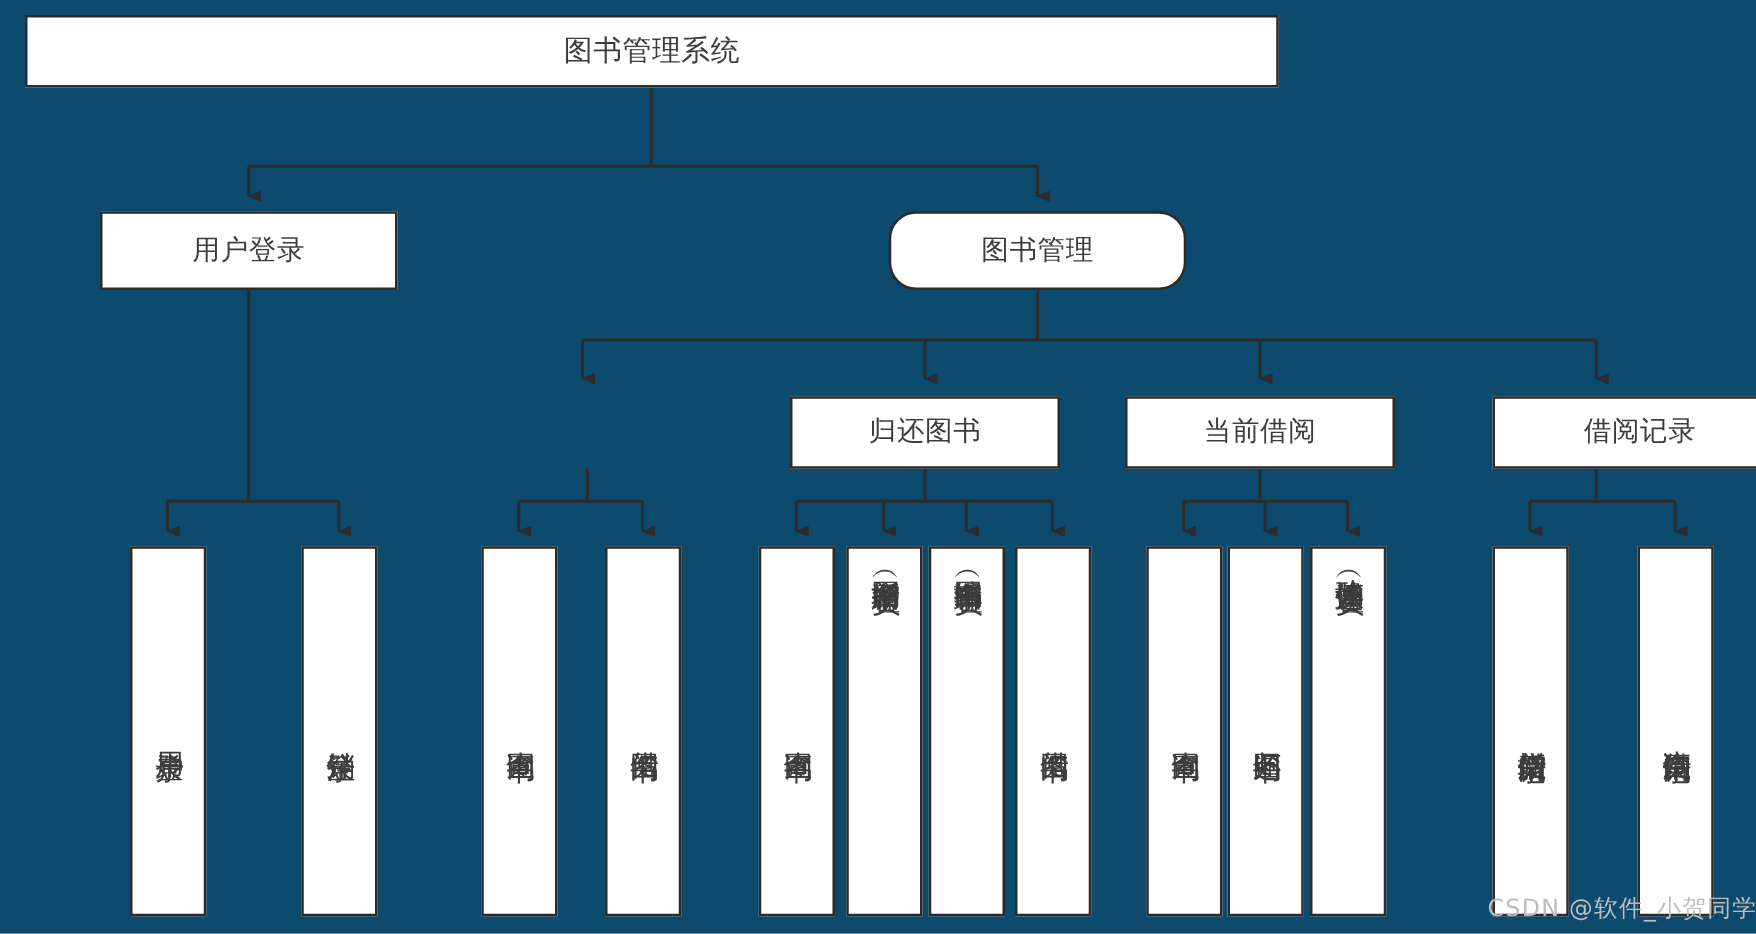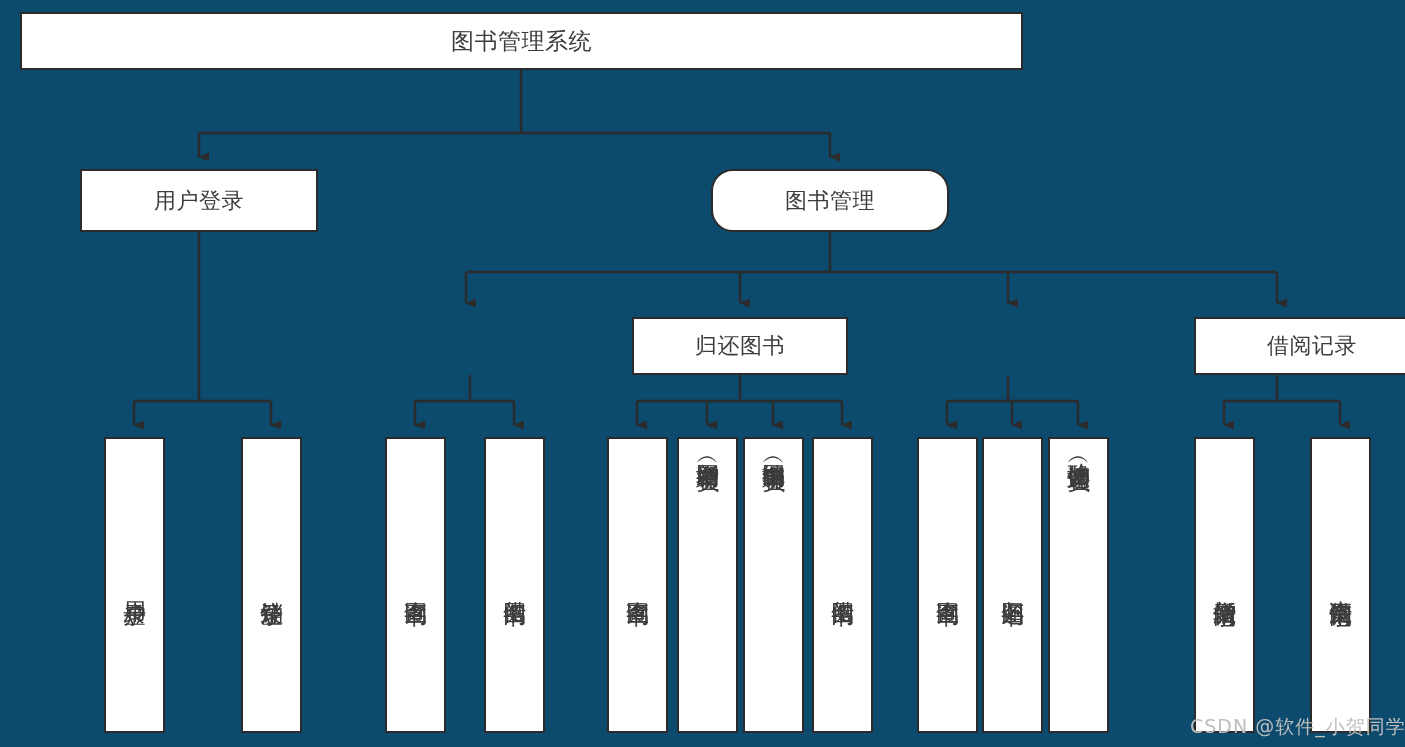--- a/index.html
+++ b/index.html
@@ -119,20 +119,23 @@
   <div class="node h" style="left:80px;top:169px;width:238px;height:63px;">
     <span class="lbl">用户登录</span>
   </div>
   <div class="node h" style="left:711px;top:169px;width:238px;height:63px;border-radius:22px;">
     <span class="lbl">图书管理</span>
   </div>
 
   <div class="node h" style="left:632px;top:317px;width:216px;height:58px;">
     <span class="lbl">归还图书</span>
   </div>
+  <div class="node h" style="left:900px;top:317px;width:216px;height:58px;">
+    <span class="lbl">当前借阅</span>
+  </div>
   <div class="node h" style="left:1194px;top:317px;width:236px;height:58px;">
     <span class="lbl">借阅记录</span>
   </div>
 
   <div class="node v center" style="left:104px;top:437px;width:61px;height:296px;">
     <span class="lbl">用户登录</span>
   </div>
   <div class="node v center" style="left:241px;top:437px;width:61px;height:296px;">
     <span class="lbl">注销登录</span>
   </div>

